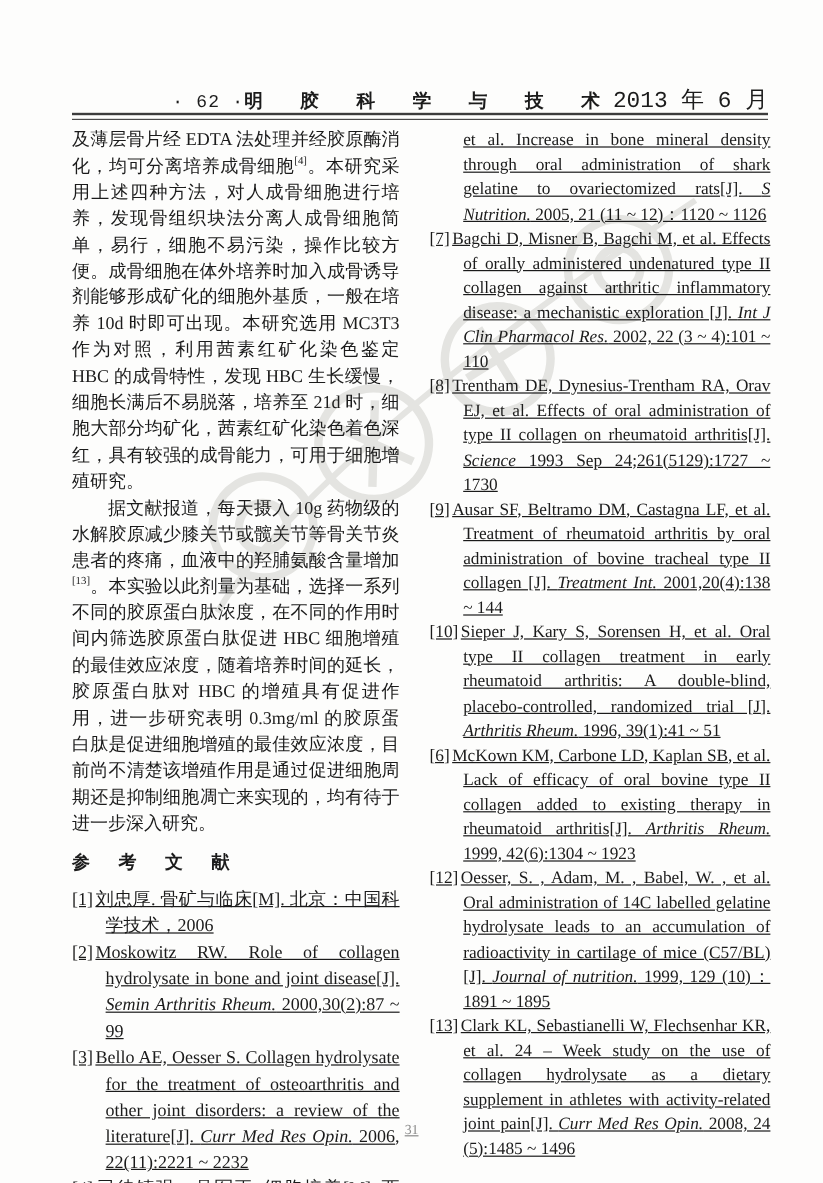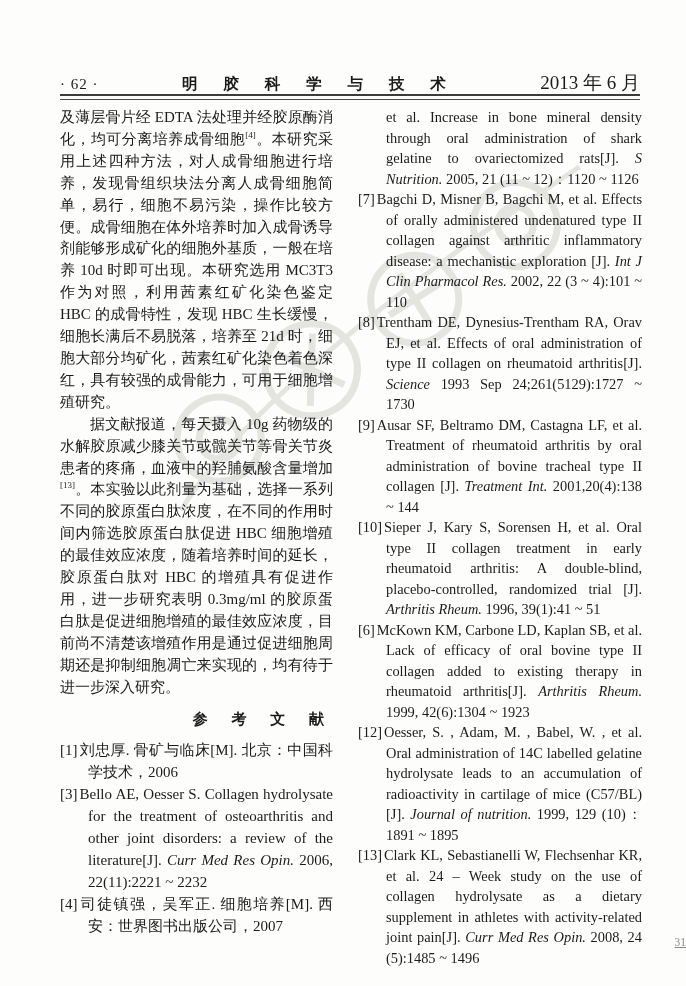--- a/index.html
+++ b/index.html
@@ -22,23 +22,24 @@
     height: 400px;
     pointer-events: none;
   }
   
   .page-header {
     position: absolute;
     top: 70px;
     left: 60px;
     right: 46px;
     display: flex;
-    justify-content: space-between;
+    justify-content: flex-end;
     align-items: baseline;
     font-size: 15px;
+    font-family: Liberation Mono, monospace;
   }
   .page-label { letter-spacing: 1px; }
   .journal-title {
     font-weight: bold;
     letter-spacing: 11px;
     font-size: 15.5px;
     white-space: nowrap;
   }
   .issue-date { font-size: 19px; }
   .header-rule {
@@ -69,50 +70,51 @@
   .col-right {
     flex: 1;
     font-size: 14.4px;
     line-height: 20.5px;
   }
   .para { margin: 0; }
   .para.indent { text-indent: 2em; }
   sup { font-size: 9px; line-height: 0; }
   .refs-heading {
     margin: 11px 0 9px 0;
-    text-align: right;
+    text-align: left;
     text-indent: 0;
     font-size: 15px;
     font-weight: bold;
     letter-spacing: 9px;
     word-spacing: 2px;
   }
   ul.refs {
     list-style: none;
     margin: 0;
     padding: 0;
+    text-decoration: underline;
   }
   ul.refs li {
     padding-left: 28px;
     text-indent: -28px;
     margin: 0;
   }
   ul.refs li.cont {
     padding-left: 28px;
     text-indent: 0;
   }
   .ref-label { margin-right: 2px; }
   .it { font-style: italic; }
   
   .page-footer {
     position: absolute;
     top: 936px;
     left: 0;
     width: 100%;
-    text-align: right;
+    text-align: center;
     font-size: 11.5px;
     color: #8a8a8a;
     text-decoration: underline;
   }
 </style>
 </head>
 <body>
 
 <div class="page">
 
@@ -140,20 +142,21 @@
 
   <main class="columns">
     <section class="col col-left">
       <div id="paras">
           <p class="para"><span>及薄层骨片经 EDTA 法处理并经胶原酶消化，均可分离培养成骨细胞</span><sup>[4]</sup><span>。本研究采用上述四种方法，对人成骨细胞进行培养，发现骨组织块法分离人成骨细胞简单，易行，细胞不易污染，操作比较方便。成骨细胞在体外培养时加入成骨诱导剂能够形成矿化的细胞外基质，一般在培养 10d 时即可出现。本研究选用 MC3T3 作为对照，利用茜素红矿化染色鉴定 HBC 的成骨特性，发现 HBC 生长缓慢，细胞长满后不易脱落，培养至 21d 时，细胞大部分均矿化，茜素红矿化染色着色深红，具有较强的成骨能力，可用于细胞增殖研究。</span></p>
           <p class="para indent"><span>据文献报道，每天摄入 10g 药物级的水解胶原减少膝关节或髋关节等骨关节炎患者的疼痛，血液中的羟脯氨酸含量增加</span><sup>[13]</sup><span>。本实验以此剂量为基础，选择一系列不同的胶原蛋白肽浓度，在不同的作用时间内筛选胶原蛋白肽促进 HBC 细胞增殖的最佳效应浓度，随着培养时间的延长，胶原蛋白肽对 HBC 的增殖具有促进作用，进一步研究表明 0.3mg/ml 的胶原蛋白肽是促进细胞增殖的最佳效应浓度，目前尚不清楚该增殖作用是通过促进细胞周期还是抑制细胞凋亡来实现的，均有待于进一步深入研究。</span></p>
         </div>
       <h3 class="refs-heading">参 考 文 献</h3>
       <ul class="refs" id="refs-left">
           <li class=""><span class="ref-label">[1]</span><span>刘忠厚. 骨矿与临床[M]. 北京：中国科学技术，2006</span></li>
+          <li class=""><span class="ref-label">[2]</span><span>Moskowitz RW. Role of collagen hydrolysate in bone and joint disease[J]. </span><span class="it">Semin Arthritis Rheum.</span><span> 2000,30(2):87 ~ 99</span></li>
           <li class=""><span class="ref-label">[3]</span><span>Bello AE, Oesser S. Collagen hydrolysate for the treatment of osteoarthritis and other joint disorders: a review of the literature[J]. </span><span class="it">Curr Med Res Opin.</span><span> 2006, 22(11):2221 ~ 2232</span></li>
           <li class=""><span class="ref-label">[4]</span><span>司徒镇强，吴军正. 细胞培养[M]. 西安：世界图书出版公司，2007</span></li>
         </ul>
     </section>
 
     <section class="col col-right">
       <ul class="refs" id="refs-right">
           <li class="cont"><span>et al. Increase in bone mineral density through oral administration of shark gelatine to ovariectomized rats[J]. </span><span class="it">S Nutrition.</span><span> 2005, 21 (11 ~ 12)：1120 ~ 1126</span></li>
           <li class=""><span class="ref-label">[7]</span><span>Bagchi D, Misner B, Bagchi M, et al. Effects of orally administered undenatured type II collagen against arthritic inflammatory disease: a mechanistic exploration [J]. </span><span class="it">Int J Clin Pharmacol Res.</span><span> 2002, 22 (3 ~ 4):101 ~ 110</span></li>
           <li class=""><span class="ref-label">[8]</span><span>Trentham DE, Dynesius-Trentham RA, Orav EJ, et al. Effects of oral administration of type II collagen on rheumatoid arthritis[J]. </span><span class="it">Science</span><span> 1993 Sep 24;261(5129):1727 ~ 1730</span></li>

